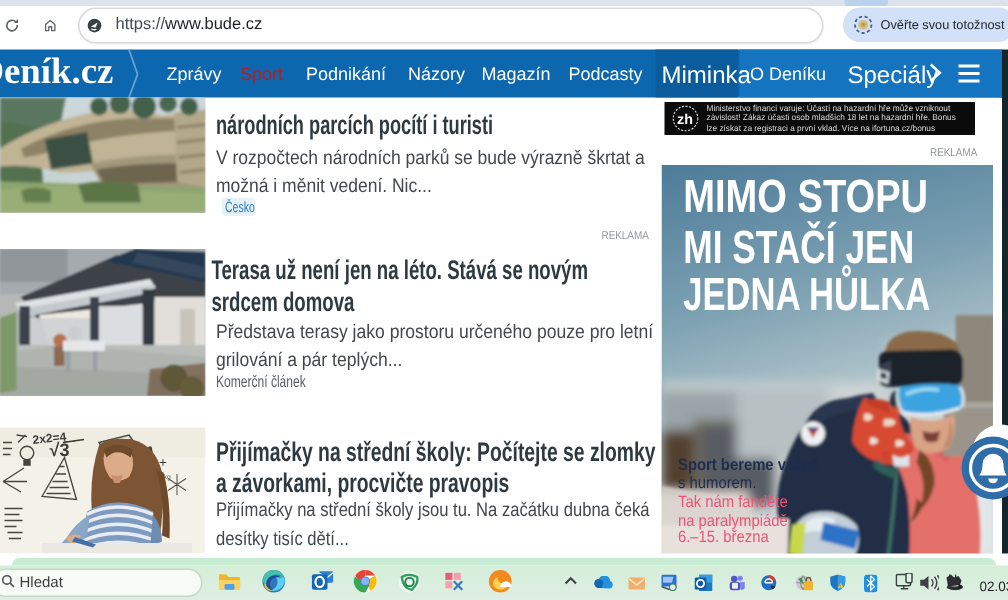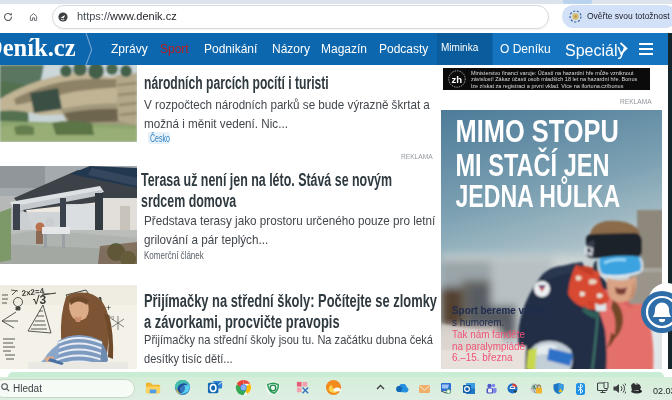--- a/index.html
+++ b/index.html
@@ -24,21 +24,21 @@
   <svg class="abs" style="left:29px;top:12px" width="9" height="10" viewBox="0 0 16 17">
     <path d="M2.5 7.2 L8 2.5 L13.5 7.2 V14.5 H9.7 V10 H6.3 V14.5 H2.5 Z" fill="none" stroke="#5f6368" stroke-width="1.6" stroke-linejoin="round"></path>
   </svg>
 
   <div class="abs" style="left:52px;top:4.5px;width:497px;height:24px;background:#fff;border:1px solid #d5d9de;border-radius:12px;box-shadow:0 1px 2px rgba(0,0,0,0.05);"></div>
   <svg class="abs" style="left:58px;top:12px" width="10" height="10" viewBox="0 0 12 12">
     <circle cx="6" cy="6" r="5.5" fill="#3c4043"></circle>
     <path d="M3 7 L8.5 3.5 L7 7.5 Z" fill="#fff"></path>
     <path d="M3.5 8.5 q2 1.5 4 0.5" stroke="#fff" stroke-width="1" fill="none"></path>
   </svg>
-  <div class="ln" style="left:77px;top:11px;font-size:11px;color:#444a52;">https://<span style="color:#1d2126">www.denik.cz</span></div>
+  <div class="ln" style="left:77px;top:11px;font-size:11px;color:#444a52;">https://<span style="color:#1d2126">www.bude.cz</span></div>
 
   <div class="abs" style="left:562px;top:5px;width:115px;height:23px;background:#d3e1f8;border-radius:12px;"></div>
   <svg class="abs" style="left:569px;top:10px" width="13" height="13" viewBox="0 0 13 13">
     <circle cx="6.5" cy="6.5" r="5.5" fill="none" stroke="#41639c" stroke-width="1.2" stroke-dasharray="2.2 1.6"></circle>
     <circle cx="6.5" cy="6.5" r="3.4" fill="#d4c07c"></circle>
     <circle cx="6.5" cy="6.5" r="1.4" fill="#b89c55"></circle>
   </svg>
   <div class="ln" style="left:587px;top:12.2px;font-size:8.5px;color:#20242c;">Ověřte svou totožnost</div>
 
   <div class="abs" style="left:0;top:33px;width:668px;height:32px;background:#0d67ae;"></div>
@@ -50,21 +50,21 @@
   <svg class="abs" style="left:83px;top:33px" width="12" height="32" viewBox="0 0 12 32">
     <path d="M3 0 L8.7 16.5 L3 32" fill="none" stroke="#6aa0cf" stroke-width="1.2"></path>
   </svg>
 
   <div class="ln" style="left:111px;top:43px;font-size:12px;color:#fff;">Zprávy</div>
   <div class="ln" style="left:160px;top:43px;font-size:12px;color:#b91c1c;">Sport</div>
   <div class="ln" style="left:204px;top:43px;font-size:12px;color:#fff;">Podnikání</div>
   <div class="ln" style="left:272px;top:43px;font-size:12px;color:#fff;">Názory</div>
   <div class="ln" style="left:321px;top:43px;font-size:12px;color:#fff;">Magazín</div>
   <div class="ln" style="left:379px;top:43px;font-size:12px;color:#fff;">Podcasty</div>
-  <div class="ln" style="left:441px;top:43px;font-size:10px;color:#fff;">Miminka</div>
+  <div class="ln" style="left:441px;top:43px;font-size:16px;color:#fff;">Miminka</div>
   <div class="ln" style="left:500px;top:43px;font-size:12px;color:#fff;">O Deníku</div>
   <div class="ln" style="left:565px;top:43px;font-size:16px;color:#fff;">Speciály</div>
   <svg class="abs" style="left:618px;top:42px" width="11" height="13" viewBox="0 0 11 13">
     <path d="M2.5 1 L8.5 6.5 L2.5 12" fill="none" stroke="#fff" stroke-width="1.7"></path>
   </svg>
   <div class="abs" style="left:639px;top:42.5px;width:14px;height:2px;background:#fff;"></div>
   <div class="abs" style="left:639px;top:47.5px;width:14px;height:2px;background:#fff;"></div>
   <div class="abs" style="left:639px;top:52.5px;width:14px;height:2px;background:#fff;"></div>
 
   <div class="abs" style="left:668px;top:33px;width:4px;height:339px;background:#14262c;"></div>

